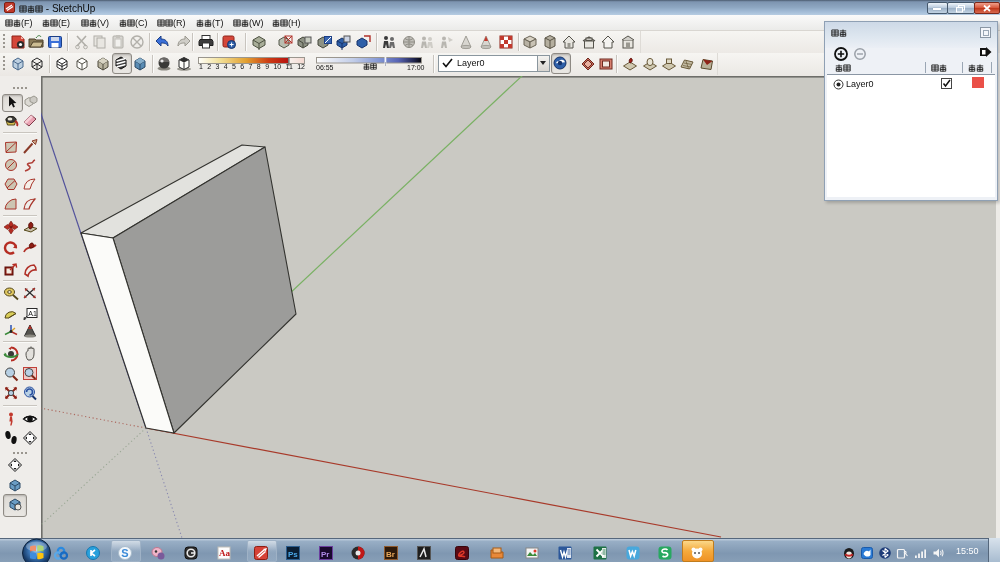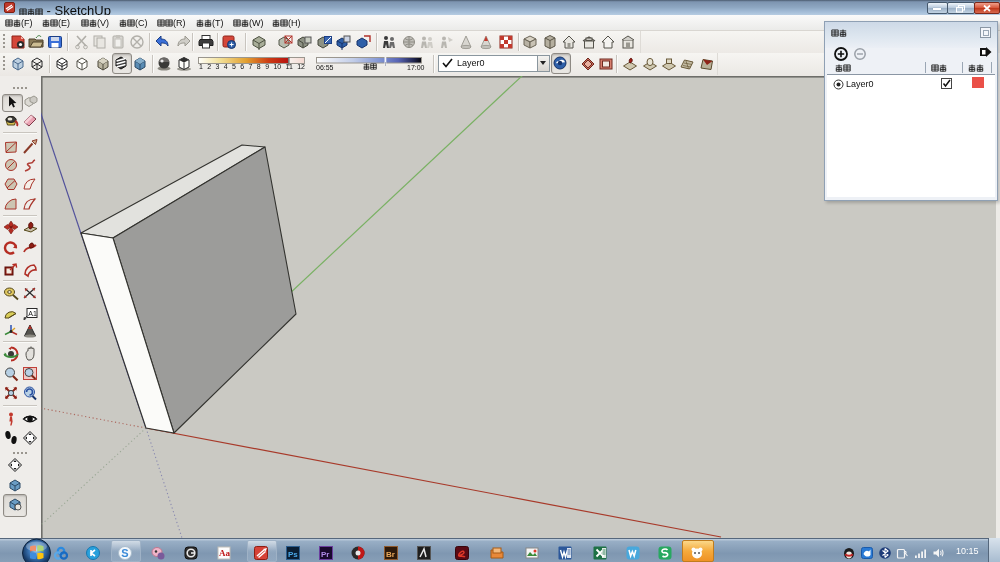--- a/index.html
+++ b/index.html
@@ -1,19 +1,19 @@
 <!DOCTYPE html>
 <html><head><meta charset="utf-8"><style>
 html,body{margin:0;padding:0}
 #screen{position:relative;width:1000px;height:562px;overflow:hidden;background:#cac9c3;font-family:"Liberation Sans",sans-serif}
 .a{position:absolute}
 .g{display:inline-block;width:8px;height:8px;vertical-align:-1px}
 .g6{width:7px;height:7px}
 #titlebar{left:0;top:0;width:1000px;height:15px;background:linear-gradient(#4a5a6e 0%,#7d94b0 12%,#8ea7c2 50%,#a3bcd7 78%,#b6cce2 100%)}
-#ttxt{left:19px;top:3px;font-size:13px;color:#0c0c0c}
+#ttxt{left:19px;top:3px;font-size:10px;color:#0c0c0c}
 .wbtn{top:2px;height:10px;border:1px solid #45586c;border-radius:2px;background:linear-gradient(#eef4fa,#bccddf 45%,#9db2c8 55%,#c2d3e3)}
 #closeb{background:linear-gradient(#f0a08c,#d95b40 45%,#c13a1e 55%,#d86a50);border-color:#7e2819}
 #menubar{left:0;top:15px;width:1000px;height:15px;background:linear-gradient(#fafafa,#ebebe9);border-bottom:1px solid #d9d6d1}
 .mi{top:18px;font-size:9px;color:#111;white-space:nowrap}
 #tb1{left:0;top:31px;width:1000px;height:22px;background:linear-gradient(#f6f5f2,#ece9e5)}
 #tb2{left:0;top:53px;width:1000px;height:23px;background:linear-gradient(#f6f5f2,#ebe8e4);border-bottom:1px solid #d8d4cf}
 .vsep{top:2px;width:1px;height:18px;background:#c8c4be;border-right:1px solid #fbfbfa}
 .grip{top:3px;left:3px;width:2px;height:16px;background:repeating-linear-gradient(#9a968f 0 2px,transparent 2px 4px)}
 .i{width:16px;height:16px}
 .num{font-size:7px;color:#111;letter-spacing:0}
@@ -777,15 +777,15 @@
       <rect x="1.5" y="2.5" width="7" height="8.5" rx="1" fill="none" stroke="#f4f4f4" stroke-width="1.2"></rect>
       <path d="M8,5 l3.5,4 M10,4.5 l0,2 m0,-2 l-2,0" stroke="#f4f4f4" stroke-width="1.1"></path>
     </svg>
 <svg class="tray a" style="left:914px">
       <path d="M1,11 h1.8 v-2.5 h-1.8 z M4.1,11 h1.8 v-4.5 h-1.8 z M7.2,11 h1.8 v-6.5 h-1.8 z M10.3,11 h1.8 v-8.5 h-1.8 z" fill="#f4f4f4"></path>
     </svg>
 <svg class="tray a" style="left:932px">
       <path d="M1.5,4.5 h2.5 l3,-2.8 v8.6 l-3,-2.8 h-2.5 z" fill="#f4f4f4"></path>
       <path d="M8.5,4 a4,4 0 0 1 0,4 M10,2.8 a6,6 0 0 1 0,6.4" stroke="#f4f4f4" fill="none" stroke-width="1.1"></path>
     </svg>
-<div id="clock" class="a">10:15</div>
+<div id="clock" class="a">15:50</div>
 <div class="a" style="left:988px;top:538px;width:12px;height:24px;background:linear-gradient(#d8e2ec,#a8bcd0);border-left:1px solid #55677c"></div>
 </div>
 
 </body></html>

